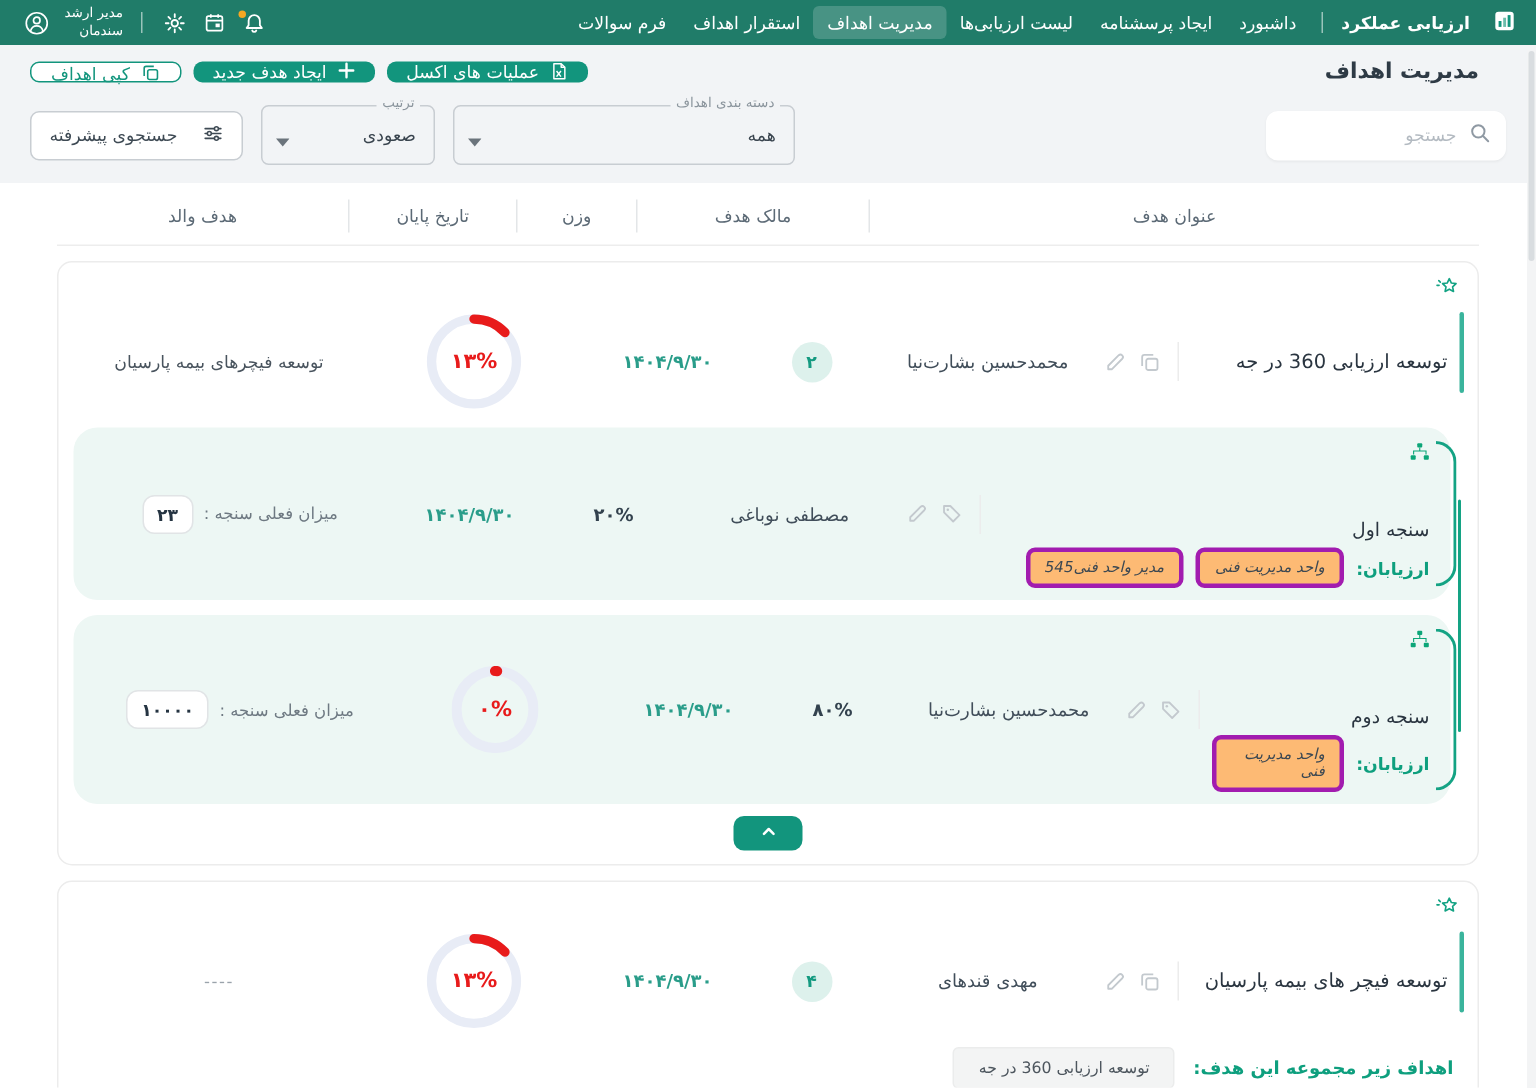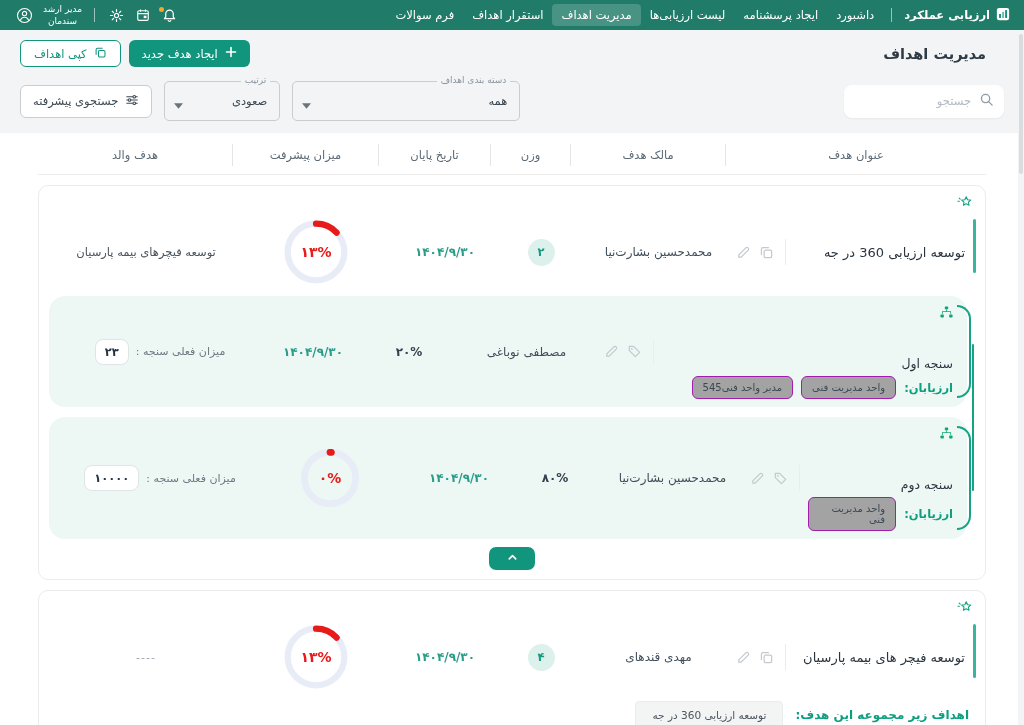--- a/index.html
+++ b/index.html
@@ -9,53 +9,53 @@
     direction: rtl;
     background: #ffffff;
     color: #3a4754;
   }
   
   .navbar {
     height: 30px; background: #207c69; display: flex; align-items: center;
     justify-content: space-between; padding: 0 10px; color: #fff;
   }
   .nav-group { display: flex; align-items: center; }
-  .brand { display: flex; align-items: center; gap: 6px; font-size: 11.5px; font-weight: bold; padding: 0 4px; }
+  .brand { display: flex; align-items: center; gap: 16px; font-size: 11.5px; font-weight: bold; padding: 0 4px; }
   .nav-divider { width: 1px; height: 14px; background: rgba(255,255,255,.55); margin: 0 8px; }
   .nav-item { font-size: 11.5px; padding: 4px 9px; border-radius: 4px; cursor: pointer; white-space: nowrap; }
   .nav-item.active { background: rgba(255,255,255,.18); }
   .nav-icon { display: inline-flex; align-items: center; position: relative; padding: 2px 6px; cursor: pointer; }
   .bell-dot { position: absolute; top: 1px; left: 3px; width: 5px; height: 5px; border-radius: 50%; background: #f6a723; }
-  .user-block { display: flex; flex-direction: column; align-items: center; font-size: 9px; line-height: 1.35; margin: 0 4px; }
+  .user-block { display: flex; flex-direction: column; font-size: 9px; line-height: 1.35; margin: 0 4px; }
   
   .topband { background: #f2f4f6; padding: 10px 20px 12px; }
   .header-row { display: flex; align-items: center; justify-content: space-between; padding-right: 18px; }
   .page-title { font-size: 14.5px; font-weight: bold; color: #2e3a45; }
   .btn-row { display: flex; align-items: center; gap: 8px; }
-  .btn { display: inline-flex; align-items: center; gap: 7px; height: 27px; padding: 0 13px;
+  .btn { display: inline-flex; gap: 7px; height: 14px; padding: 0 13px;
          border-radius: 6px; font-size: 11.5px; cursor: pointer; border: none; font-family: inherit; }
   .btn-primary { background: #12957d; color: #fff; }
   .btn-outline { background: #fff; color: #12957d; border: 1px solid #12957d; }
   
   .filters { display: flex; align-items: center; margin-top: 14px; gap: 12px; }
   .search-box { display: flex; align-items: center; gap: 8px; background: #fff; border-radius: 8px;
                 height: 33px; width: 160px; padding: 0 10px; box-shadow: 0 1px 2px rgba(0,0,0,.05); }
   .search-box input { border: none; outline: none; background: transparent; width: 100%;
                       font-family: inherit; font-size: 11.5px; color: #3a4754; }
   .search-box input::placeholder { color: #b3bac1; }
   .select { position: relative; border: 1px solid #c8cdd2; border-radius: 5px; height: 40px;
             display: flex; align-items: center; padding: 0 12px 0 26px; cursor: pointer; }
   .select .flabel { position: absolute; top: -7px; right: 9px; background: #f2f4f6; padding: 0 4px;
                     font-size: 9px; color: #8b959d; }
   .select .value { font-size: 11.5px; color: #39444e; }
   .select .caret { position: absolute; left: 9px; top: 12px; }
   .select-category { width: 228px; margin-right: auto; }
   .select-order { width: 116px; }
   .btn-advanced { background: #fff; border: 1px solid #c8cdd2; border-radius: 6px; height: 33px;
-                  display: inline-flex; align-items: center; gap: 7px; padding: 0 12px;
+                  display: inline-flex; align-items: center; gap: 17px; padding: 0 12px;
                   font-size: 11.5px; color: #3e4a54; cursor: pointer; font-family: inherit; }
   
   .sheet { background: #fff; padding: 2px 38px 0; min-height: 613px; }
   .cols { display: flex; align-items: center; }
   .c-title { flex: 1; min-width: 0; }
   .c-owner { width: 155px; text-align: center; font-size: 12px; color: #414e5a; }
   .c-weight { width: 80px; display: flex; justify-content: center; }
   .c-date { width: 112px; text-align: center; font-size: 12px; font-weight: bold; color: #2a9d8a; }
   .c-progress { width: 146px; display: flex; justify-content: center; }
   .c-parent { width: 194px; display: flex; justify-content: center; align-items: center; gap: 7px;
@@ -96,22 +96,22 @@
   .measure { position: relative; background: #edf7f4; border-radius: 16px; padding: 8px 14px;
              min-height: 86px; }
   .measure::after { content: ''; position: absolute; top: 9px; bottom: 9px; right: -4px; width: 12px;
                     border: 2px solid #14a384; border-left: none;
                     border-radius: 0 16px 16px 0; pointer-events: none; }
   .m-title-cell { display: flex; align-items: center; justify-content: space-between; }
   .m-main { display: flex; flex-direction: column; gap: 5px; align-items: flex-start; }
   .m-title { font-size: 12.5px; color: #2a3540; margin-top: 28px; }
   .evaluators { display: flex; align-items: center; gap: 8px; }
   .ev-label { font-size: 11.5px; font-weight: bold; color: #0e9f7e; }
-  .ev-badge { background: #a3a3a3; border: 1px solid #a21caf; border-radius: 6px; padding: 5px 10px;
-              font-size: 10px; color: #3c4852; }
+  .ev-badge { background: #fdba74; border: 3px solid #a21caf; border-radius: 6px; padding: 5px 10px;
+              font-size: 10px; color: #3c4852; font-style: italic; }
   .current-label { font-size: 11px; color: #6e7982; }
   .current-box { background: #fff; border: 1px solid #e1e4e6; border-radius: 8px; padding: 5px 9px;
                  font-size: 11.5px; font-weight: bold; color: #253442; }
   
   .toggle-btn { align-self: center; width: 46px; height: 23px; border: none; border-radius: 7px;
                 background: #12957d; display: flex; align-items: center; justify-content: center;
                 cursor: pointer; margin: 2px 0 3px; }
   
   .subgoal-row { display: flex; align-items: center; gap: 12px; padding: 2px 6px 8px; }
   .subgoal-label { font-size: 12px; font-weight: bold; color: #0e9f7e; }
@@ -178,20 +178,28 @@
         </svg>
     </span>
   </div>
 </div>
 
 <div class="topband">
   <div class="header-row">
     <div class="page-title">مدیریت اهداف</div>
     <div class="btn-row">
       <button class="btn btn-primary">
+        <span><svg width="13" height="13" viewBox="0 0 16 16" fill="none" stroke="#fff" stroke-width="1.2" stroke-linejoin="round">
+              <path d="M4 1.8h6l3 3v9.4H4z"></path>
+              <path d="M10 1.8v3h3"></path>
+              <path d="M6.2 7.8l3.6 4.6M9.8 7.8l-3.6 4.6"></path>
+            </svg></span>
+        <span>عملیات های اکسل</span>
+      </button>
+      <button class="btn btn-primary">
         <span><svg width="12" height="12" viewBox="0 0 12 12" fill="none" stroke="#fff" stroke-width="1.6" stroke-linecap="round">
               <path d="M6 1.5v9M1.5 6h9"></path>
             </svg></span>
         <span>ایجاد هدف جدید</span>
       </button>
       <button class="btn btn-outline">
         <span><svg width="13" height="13" viewBox="0 0 16 16" fill="none" stroke="#12957d" stroke-width="1.3" stroke-linejoin="round">
               <rect x="5.5" y="5.5" width="8" height="8" rx="1.5"></rect>
               <path d="M10.5 2.8H4.2a1.6 1.6 0 0 0-1.6 1.6v6.3"></path>
             </svg></span>
@@ -234,21 +242,20 @@
   </div>
 </div>
 
 <div class="sheet">
 
   <div class="cols thead">
     <div class="c-title th">عنوان هدف</div>
     <div class="c-owner th">مالک هدف</div>
     <div class="c-weight th">وزن</div>
     <div class="c-date th">تاریخ پایان</div>
-    <div class="c-progress th">میزان پیشرفت</div>
     <div class="c-parent th">هدف والد</div>
   </div>
 
   <div class="card has-accent">
     <div class="star-row">
       <span class="icon-btn">
         <svg width="17" height="17" viewBox="0 0 17 17" fill="none" stroke="#14a384" stroke-width="1.1" stroke-linejoin="round">
             <path d="M10.2 2.8l1.4 2.9 3.1.4-2.3 2.1.6 3.1-2.8-1.5-2.8 1.5.6-3.1-2.3-2.1 3.1-.4z"></path>
             <path d="M3.2 4.1l1 1M2 7.2h1.4" stroke-linecap="round"></path>
           </svg>

